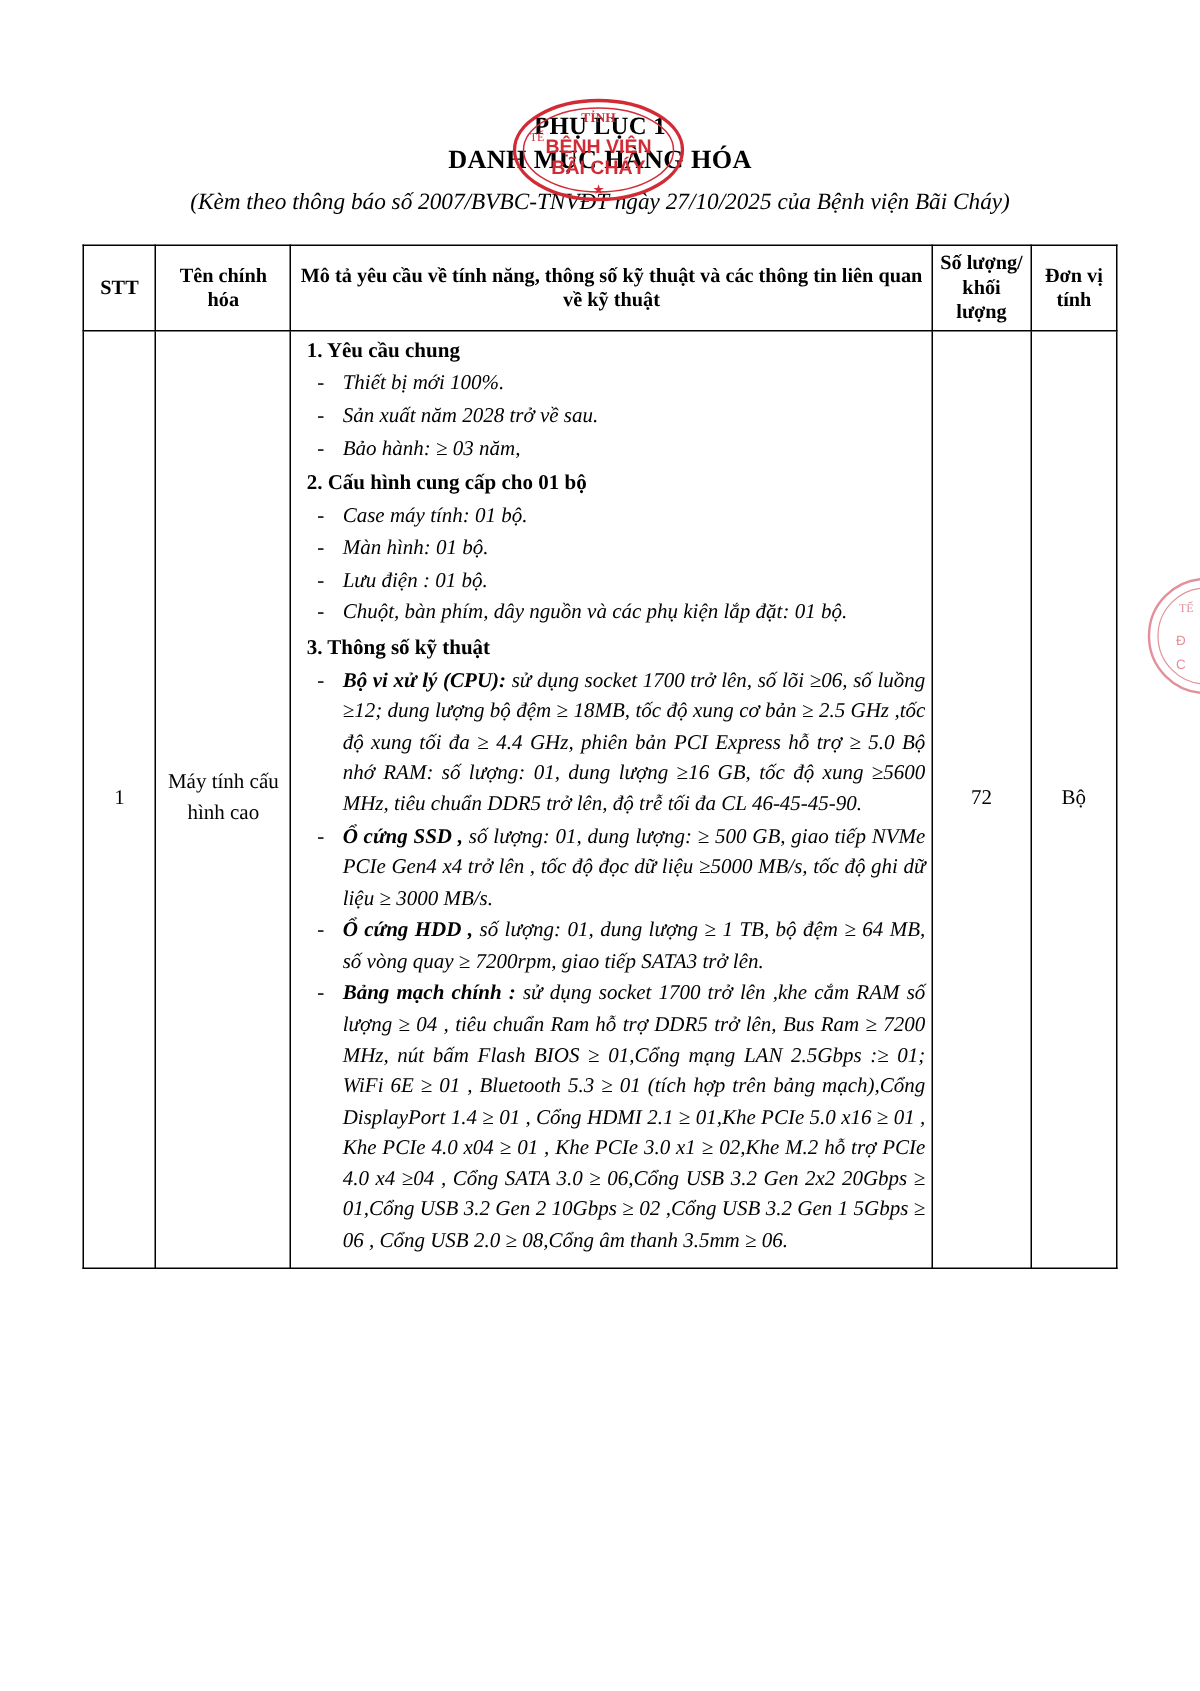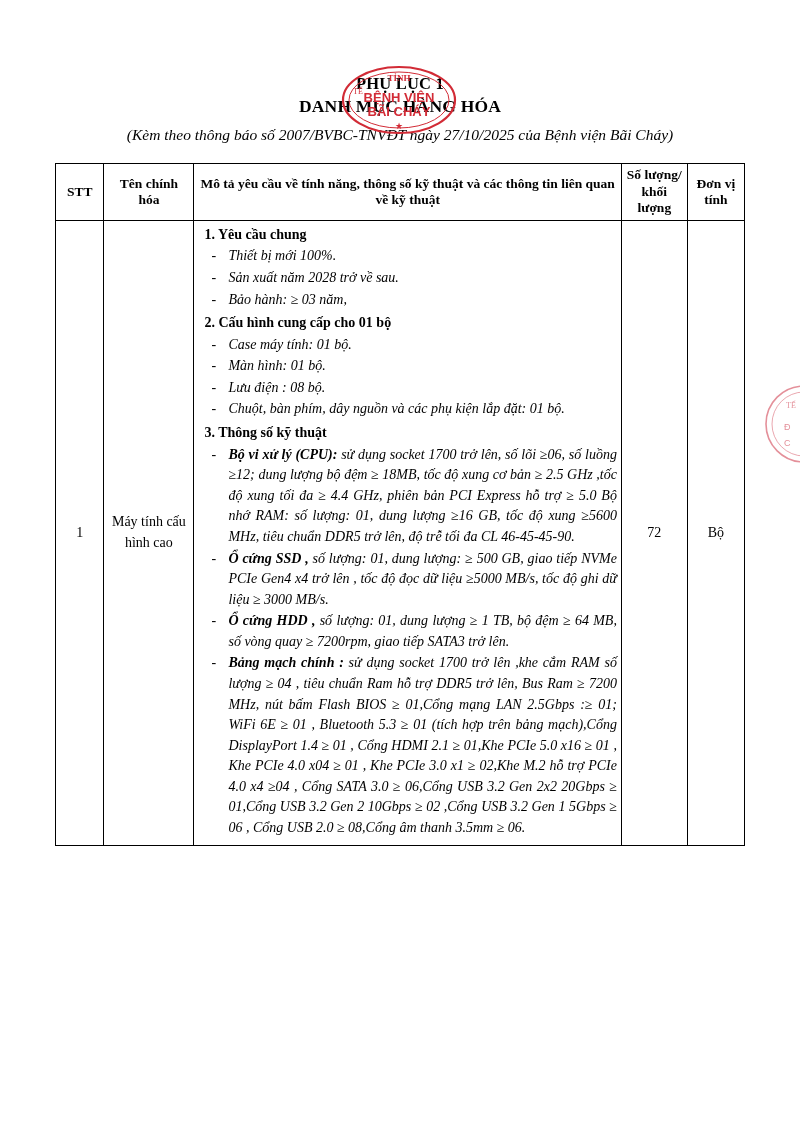--- a/index.html
+++ b/index.html
@@ -199,21 +199,21 @@
             <ul class="dashlist">
               <li>Thiết bị mới 100%.</li>
               <li>Sản xuất năm 2028 trở về sau.</li>
               <li>Bảo hành: ≥ 03 năm,</li>
             </ul>
 
             <div class="sec-title">2. Cấu hình cung cấp cho 01 bộ</div>
             <ul class="dashlist">
               <li>Case máy tính: 01 bộ.</li>
               <li>Màn hình: 01 bộ.</li>
-              <li>Lưu điện : 08 bộ.</li>
+              <li>Lưu điện : 01 bộ.</li>
               <li>Chuột, bàn phím, dây nguồn và các phụ kiện lắp đặt: 01 bộ.</li>
             </ul>
 
             <div class="sec-title">3. Thông số kỹ thuật</div>
             <ul class="dashlist">
               <li class="just">
                 <b>Bộ vi xử lý (CPU):</b><span> sử dụng socket  1700 trở lên, số lõi ≥06, số luồng ≥12; dung lượng bộ đệm ≥ 18MB, tốc độ xung cơ bản ≥ 2.5 GHz ,tốc độ xung tối đa ≥ 4.4 GHz, phiên bản PCI Express hỗ trợ ≥ 5.0 Bộ nhớ RAM: số lượng: 01, dung lượng ≥16 GB, tốc độ xung  ≥5600 MHz, tiêu chuẩn DDR5 trở lên, độ trễ tối đa CL 46-45-45-90.</span>
               </li>
               <li class="just">
                 <b>Ổ cứng SSD ,</b><span> số lượng: 01, dung lượng: ≥ 500 GB, giao tiếp NVMe PCIe Gen4 x4 trở lên , tốc độ đọc dữ liệu ≥5000 MB/s, tốc độ ghi dữ liệu ≥ 3000 MB/s.</span>

